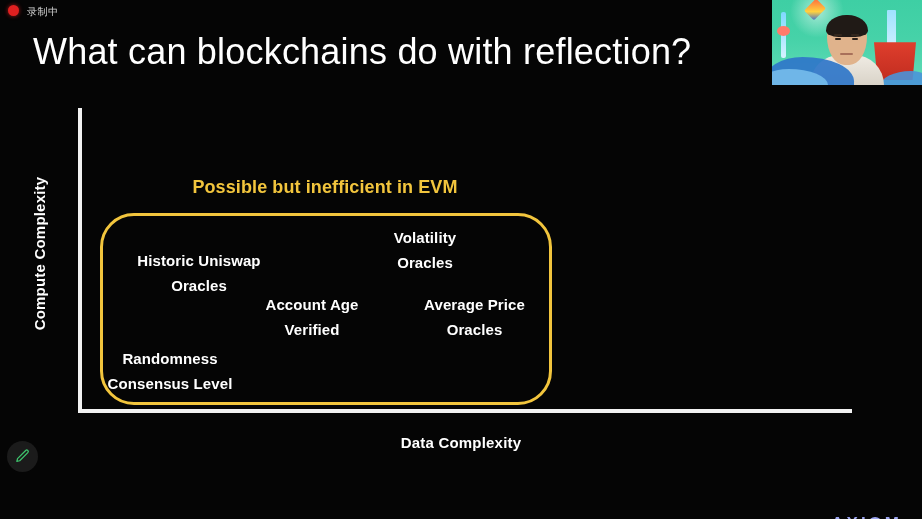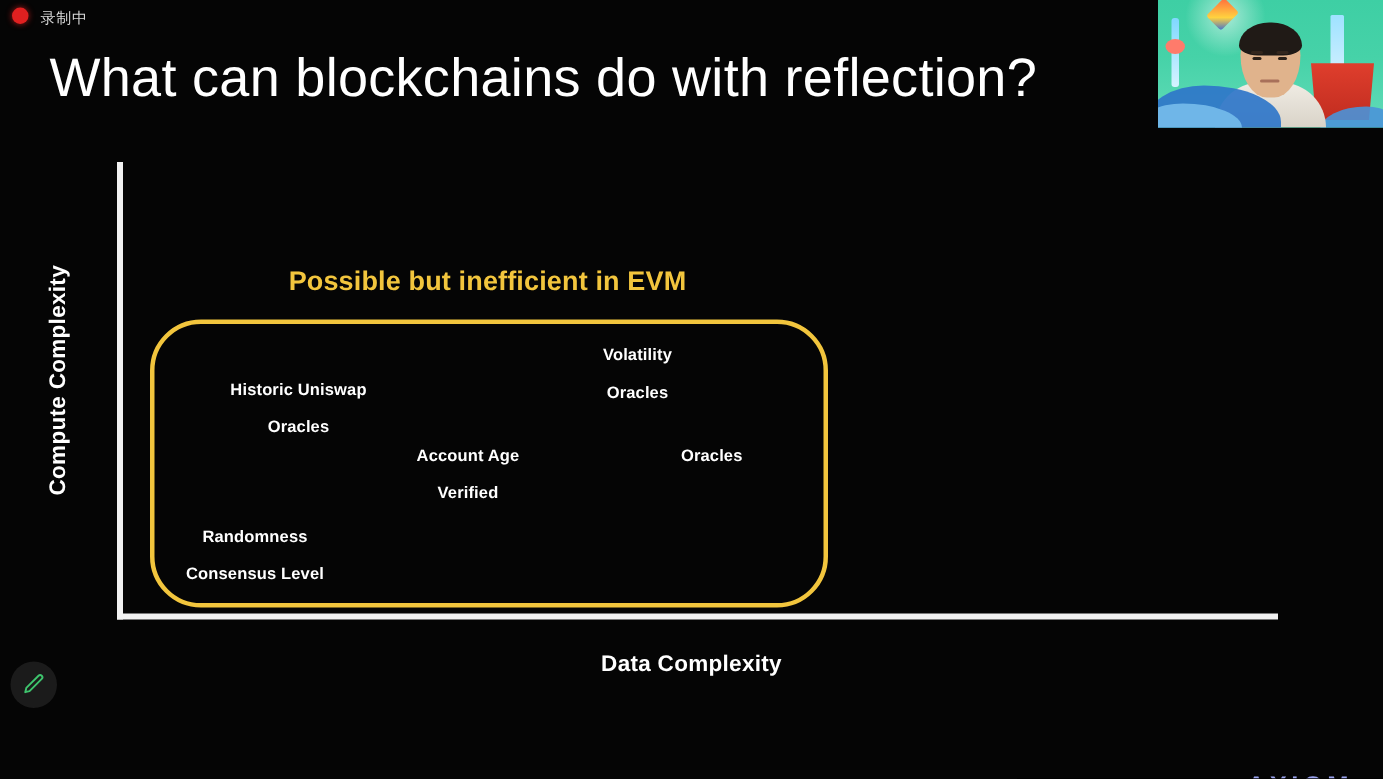--- a/index.html
+++ b/index.html
@@ -119,21 +119,21 @@
     height: 192px;
     border: 3px solid #f2c53d;
     border-radius: 34px;
     box-sizing: border-box;
   }
 
   
   .item {
     position: absolute;
     color: #ffffff;
-    font-size: 11px;
+    font-size: 15px;
     font-weight: bold;
     line-height: 25px;
     letter-spacing: 0.1px;
     white-space: nowrap;
   }
   .item .line { display: block; }
   .item.center .line { text-align: center; }
 
   #item-historic-uniswap-oracles { left: 128px; top: 248px; width: 142px; }
   #item-volatility-oracles       { left: 386px; top: 225px; width: 78px; }
@@ -342,20 +342,21 @@
     <span class="line">Volatility</span>
     <span class="line">Oracles</span>
   </div>
 
   <div class="item center" id="item-verified-account-age">
     <span class="line">Account Age</span>
     <span class="line">Verified</span>
   </div>
 
   <div class="item center" id="item-average-price-oracles">
+    <span class="line">Average Price</span>
     <span class="line">Oracles</span>
   </div>
 
   <div class="item center" id="item-consensus-level-randomness">
     <span class="line">Randomness</span>
     <span class="line">Consensus Level</span>
   </div>
 
   <button id="annotate-button">
     <span>

